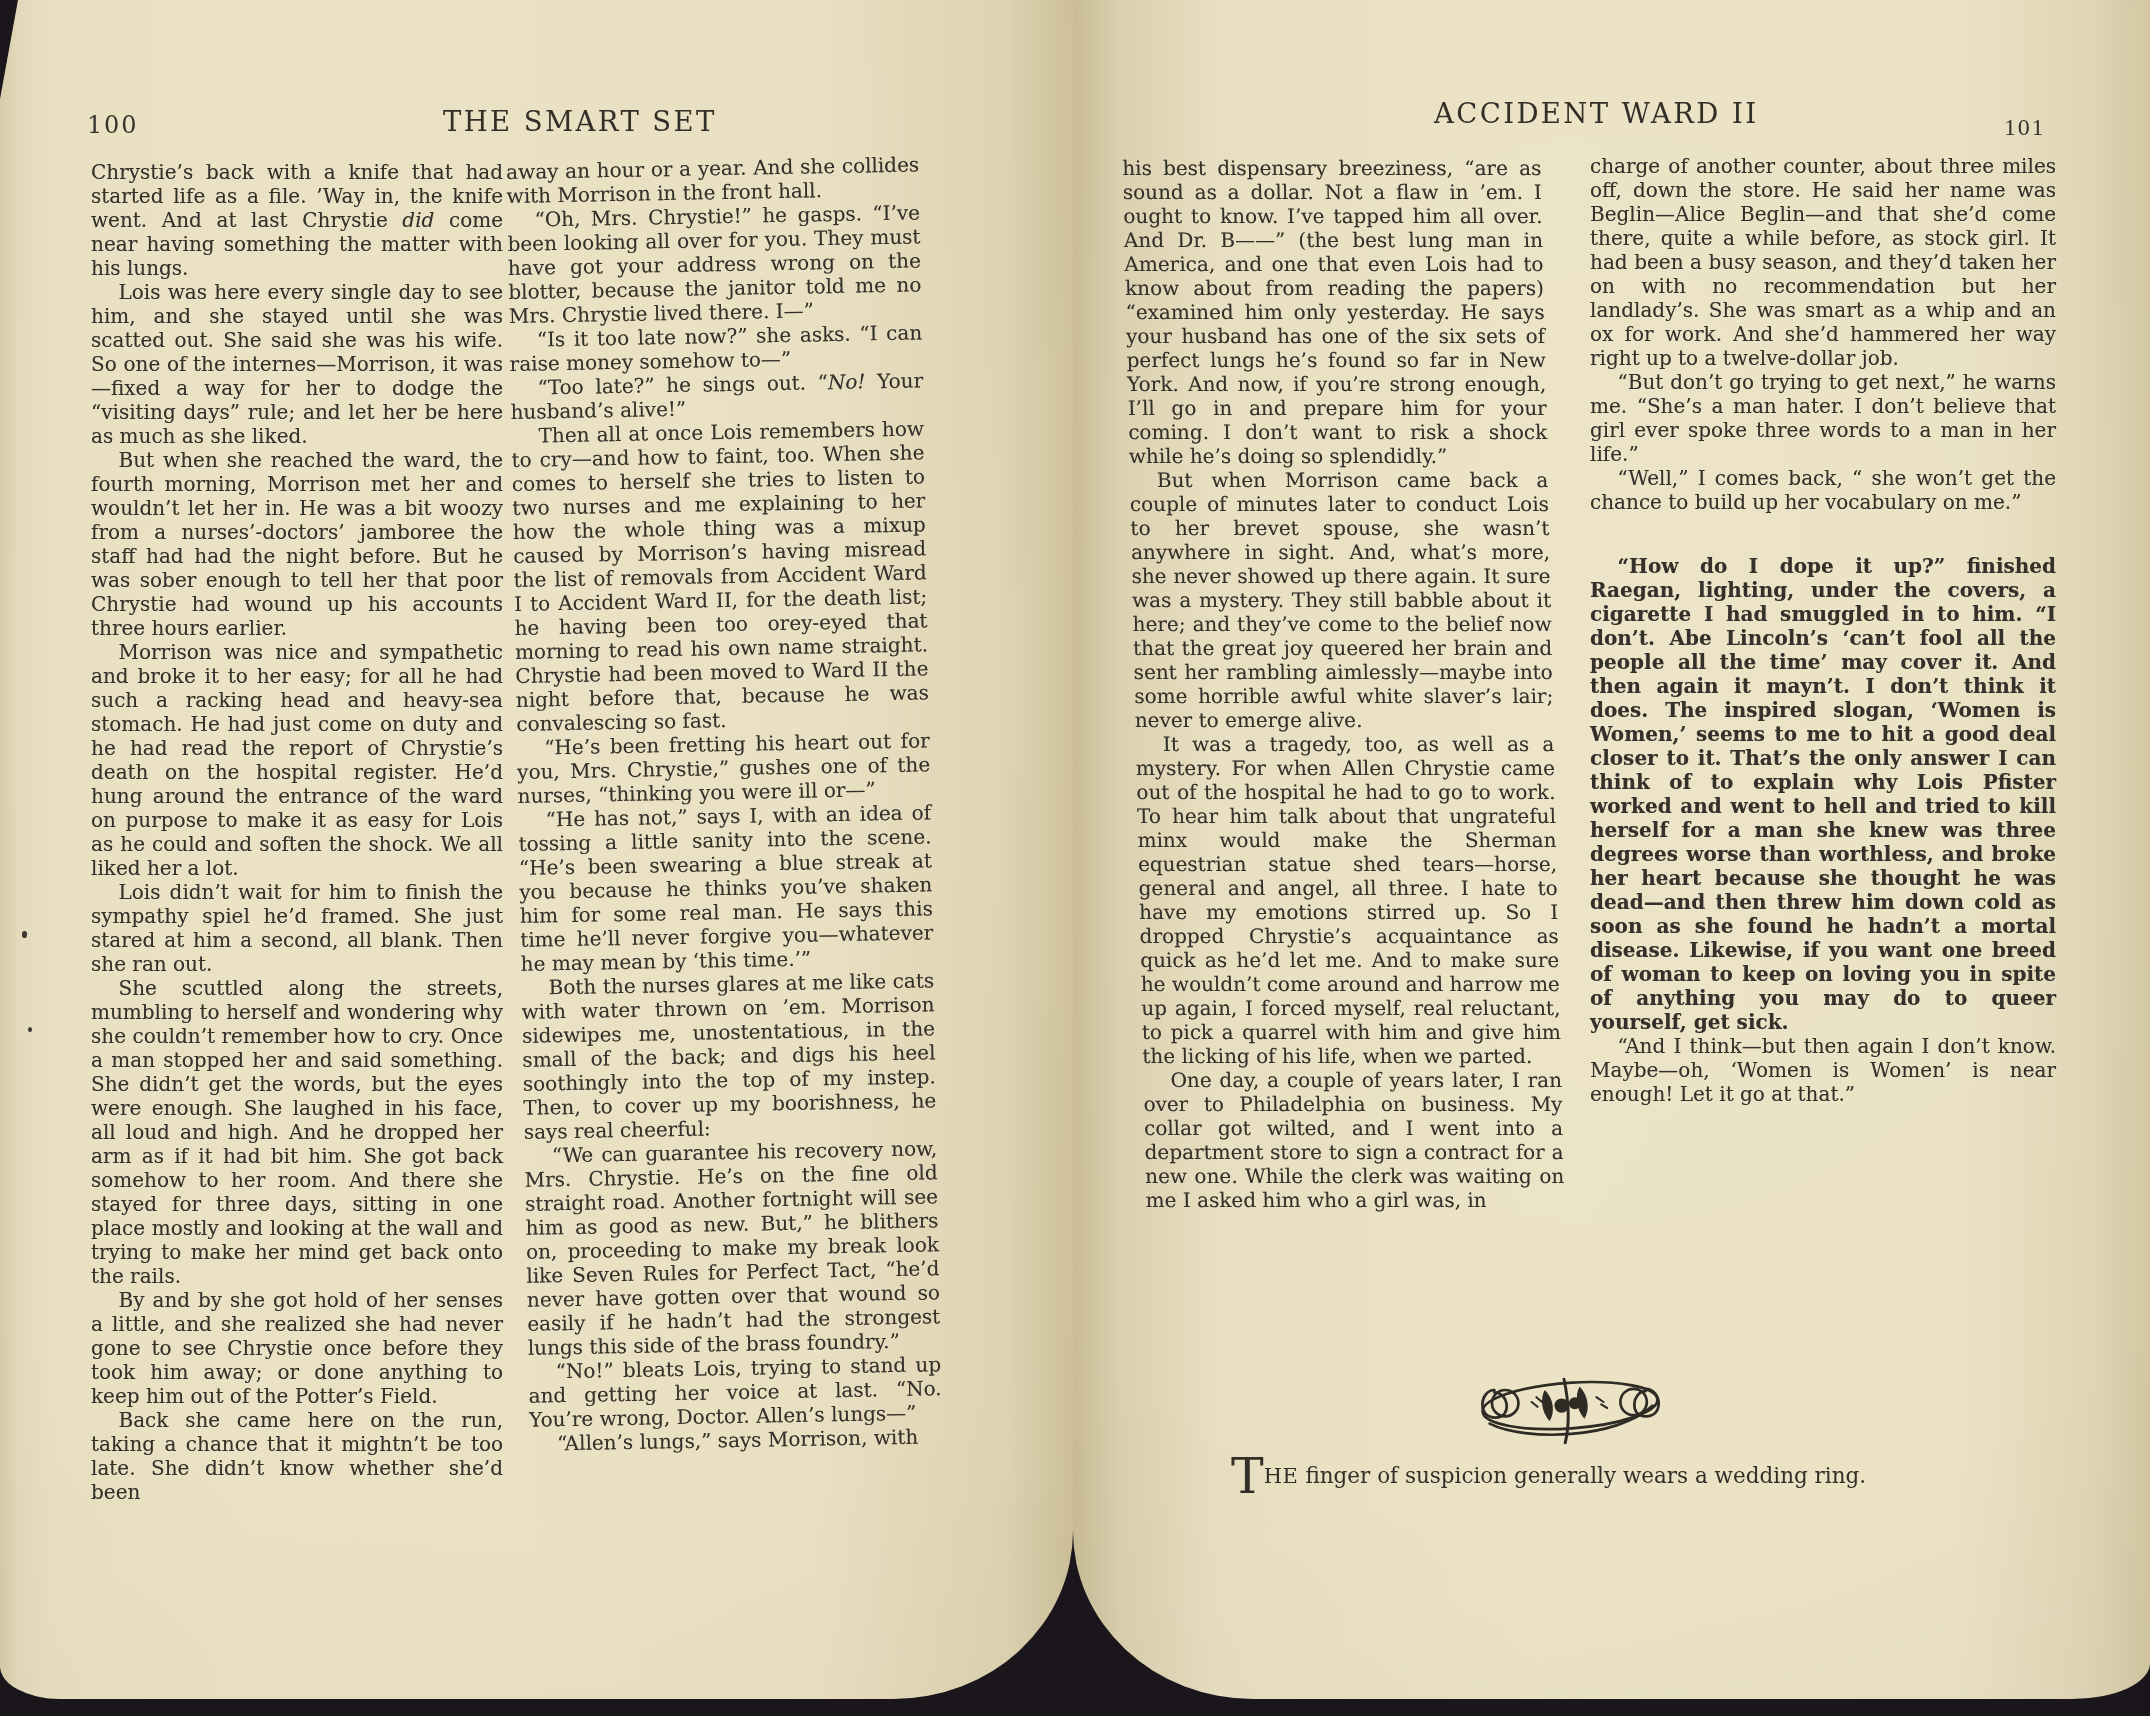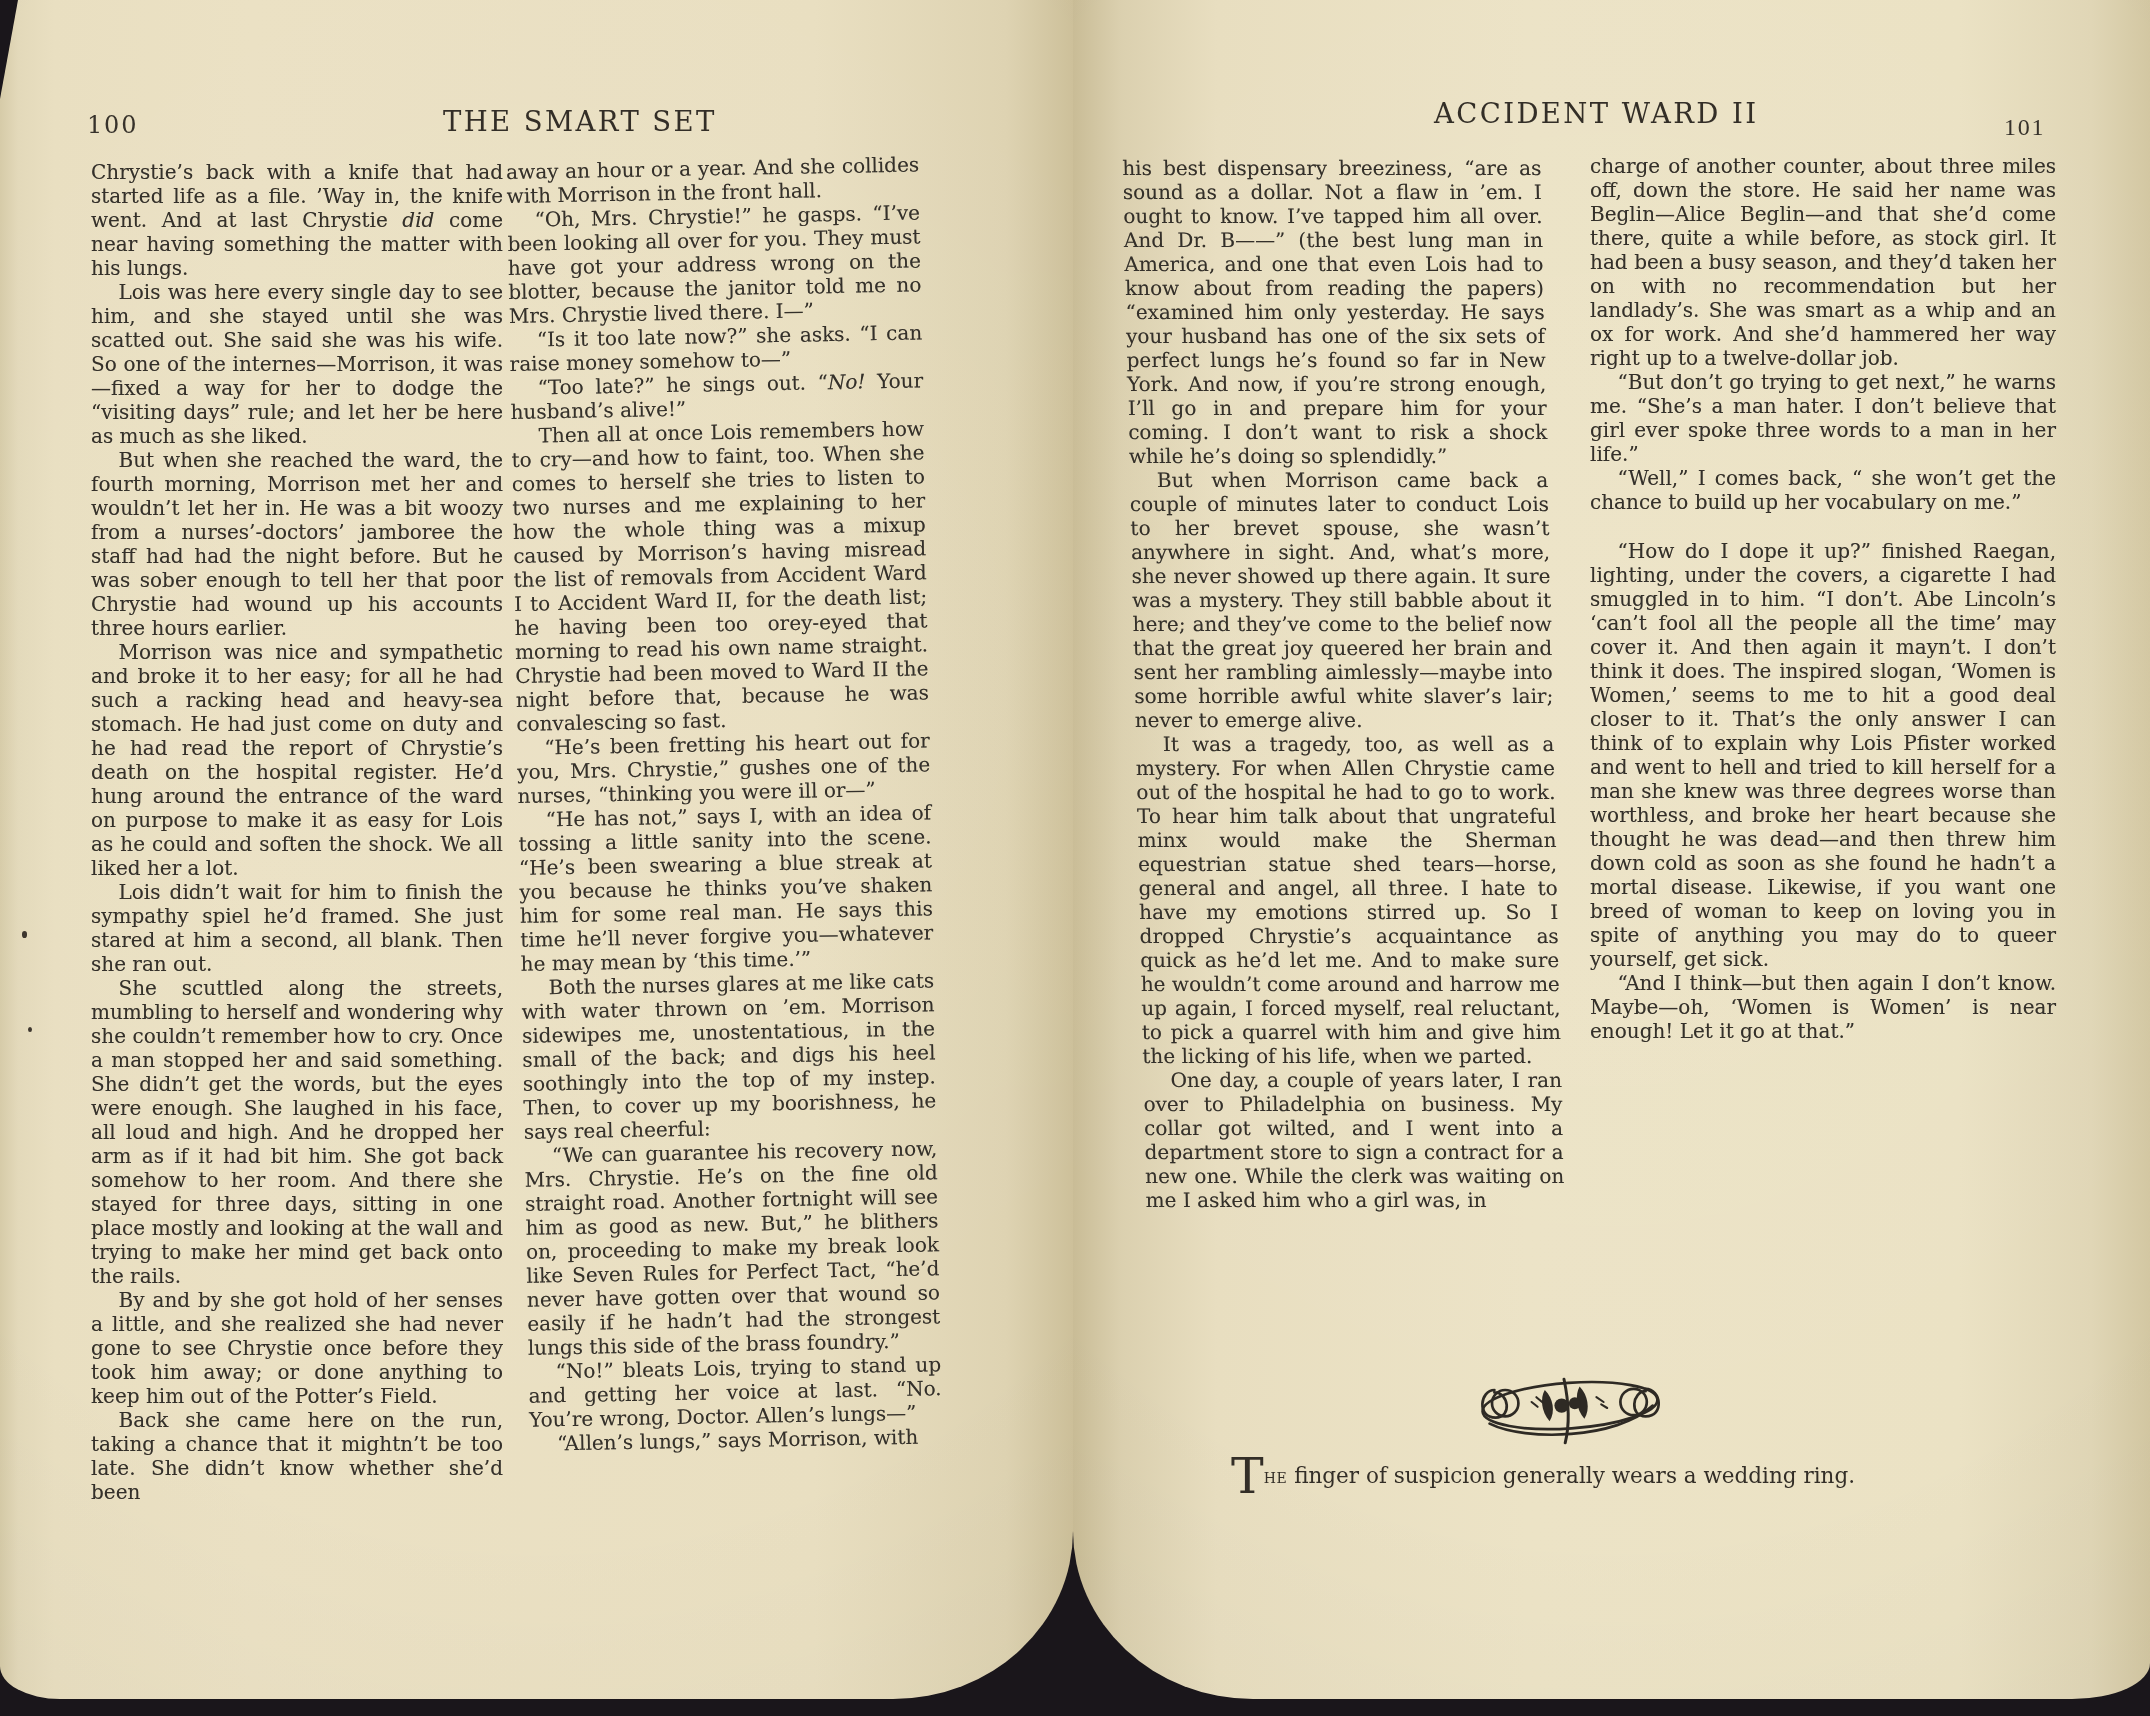--- a/index.html
+++ b/index.html
@@ -41,32 +41,32 @@
     position:absolute;top:160px;color:#34302a;
     font-size:20px;line-height:24px;text-align:justify;
     text-shadow:0 0 0.6px rgba(52,48,42,.35);
   }
   .col-1{left:91px;width:412px;}
   .col-2{left:506px;width:413px;transform:rotate(-1.05deg);transform-origin:0 0;}
   .col-3{left:1122px;top:156px;width:419px;transform:skewX(1.3deg);transform-origin:0 0;}
   .col-4{left:1590px;top:154px;width:466px;}
   .para{margin:0;text-indent:27.5px;}
   .para.noindent{text-indent:0;}
-  .para.gap{margin-top:25px;}
+  .para.gap{margin-top:40px;font-weight:bold;}
   .para i{font-style:italic;}
 
   .ornament{position:absolute;left:1474px;top:1366px;width:192px;height:90px;}
   .ornament svg{width:100%;height:100%;}
 
   .tagline{
     position:absolute;left:1231px;top:1463px;width:754px;
     color:#332e27;white-space:nowrap;
   }
   .tagline .lead-cap{font-size:49px;vertical-align:-9.6px;line-height:0;}
-  .tagline .lead-rest{font-size:14px;letter-spacing:0.6px;}
+  .tagline .lead-rest{font-size:21px;letter-spacing:0.6px;}
   .tagline .rest{font-size:21.5px;}
 </style>
 </head>
 <body>
 
 <div class="book">
 
   <div class="page page-left">
     <div class="speck" style="left:21.5px;top:931px;width:5.4px;height:7.2px;"></div>
     <div class="speck" style="left:27.5px;top:1027px;width:4.2px;height:5.4px;"></div>

